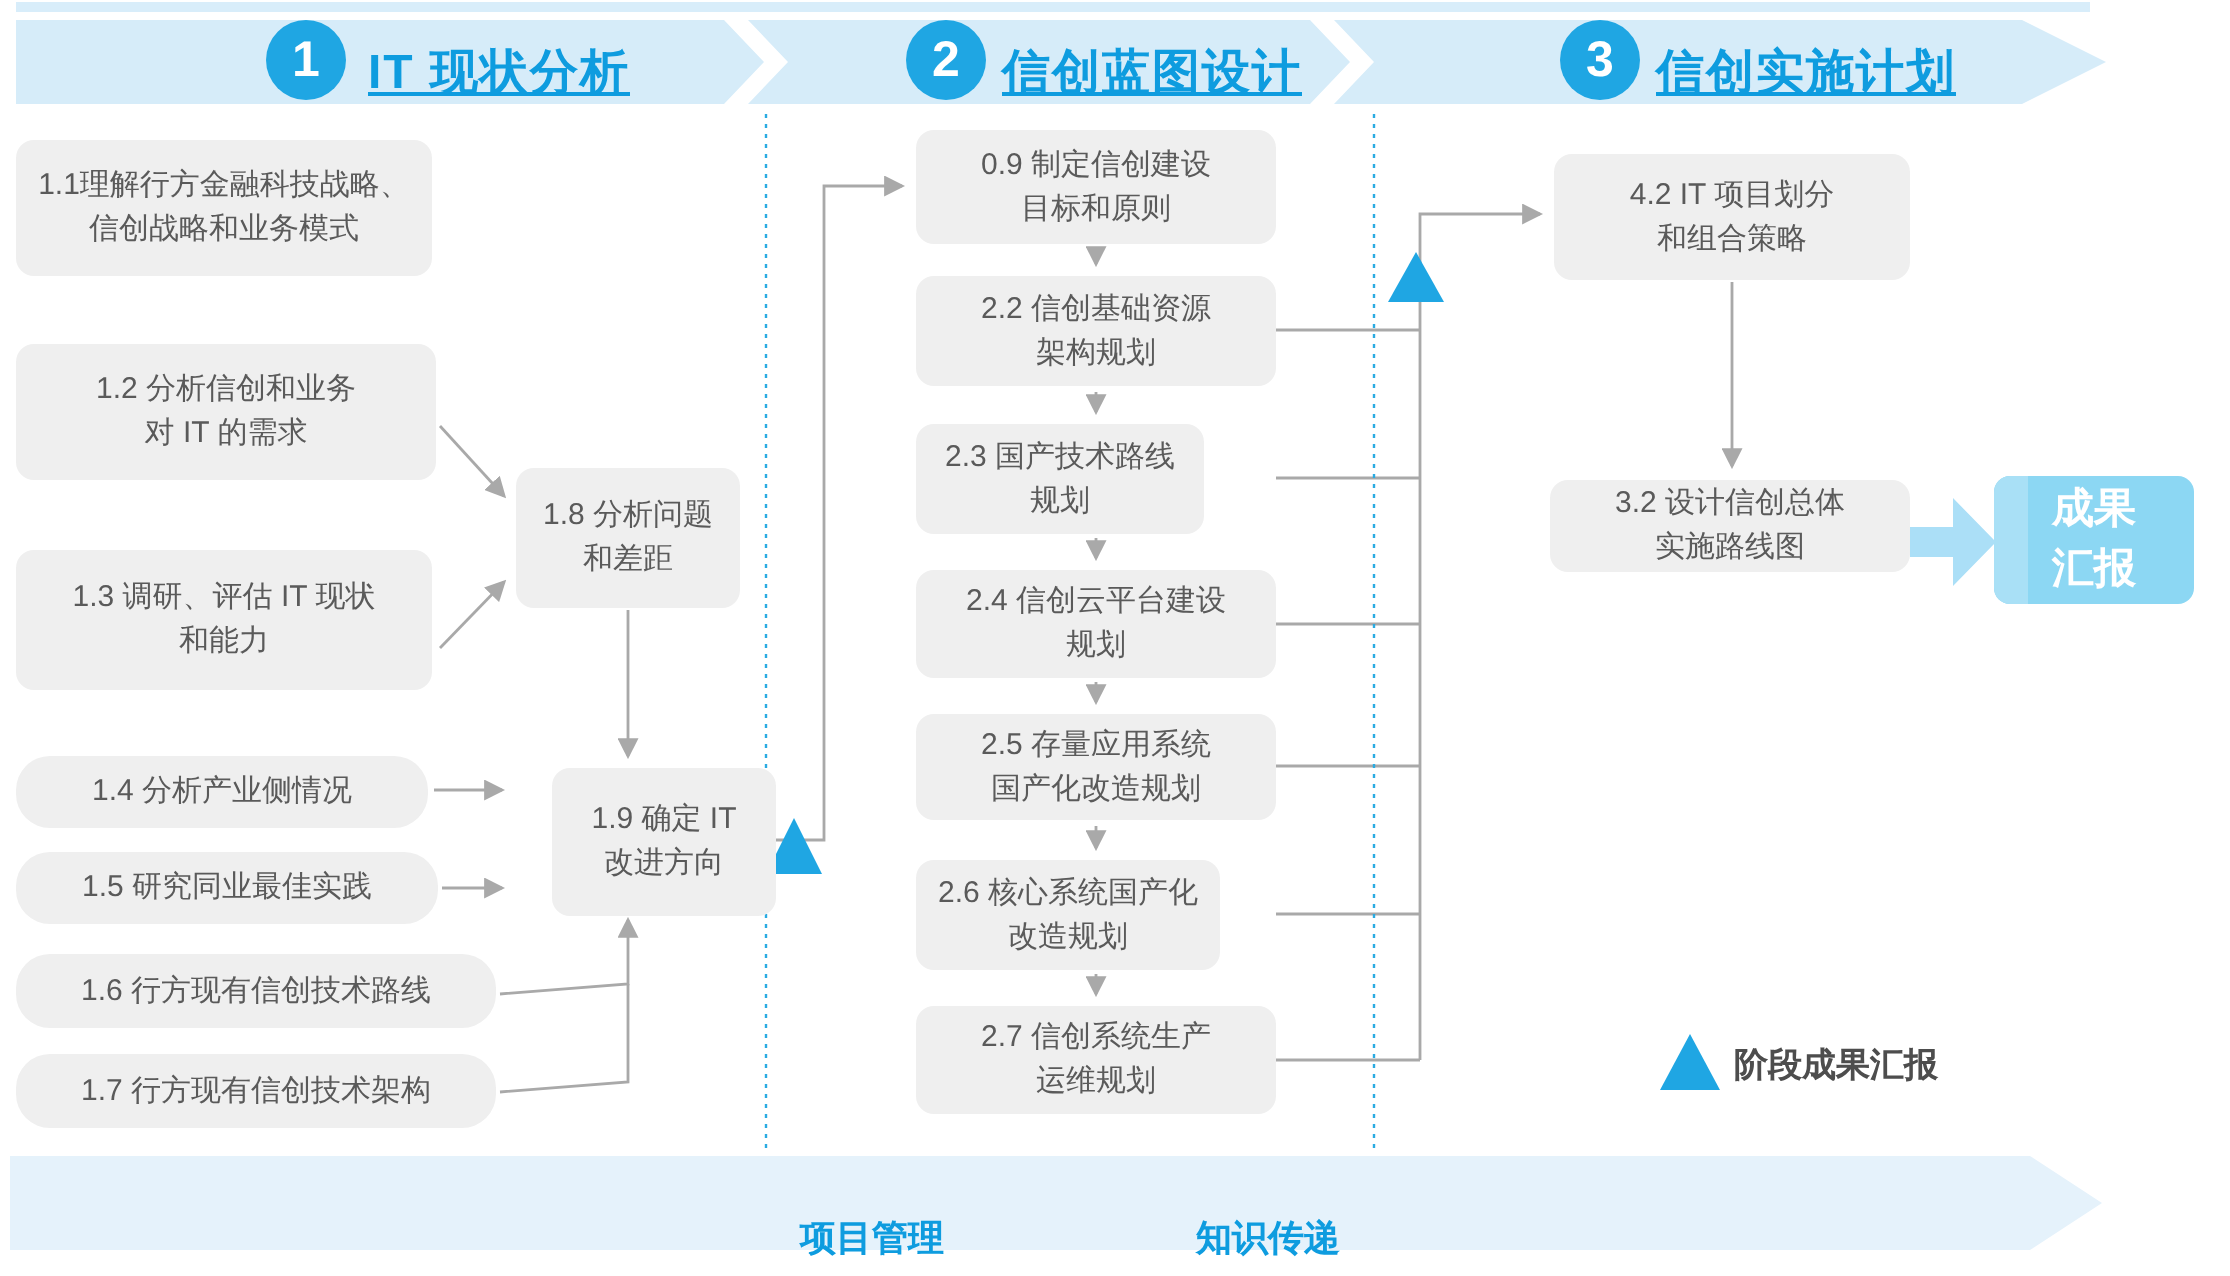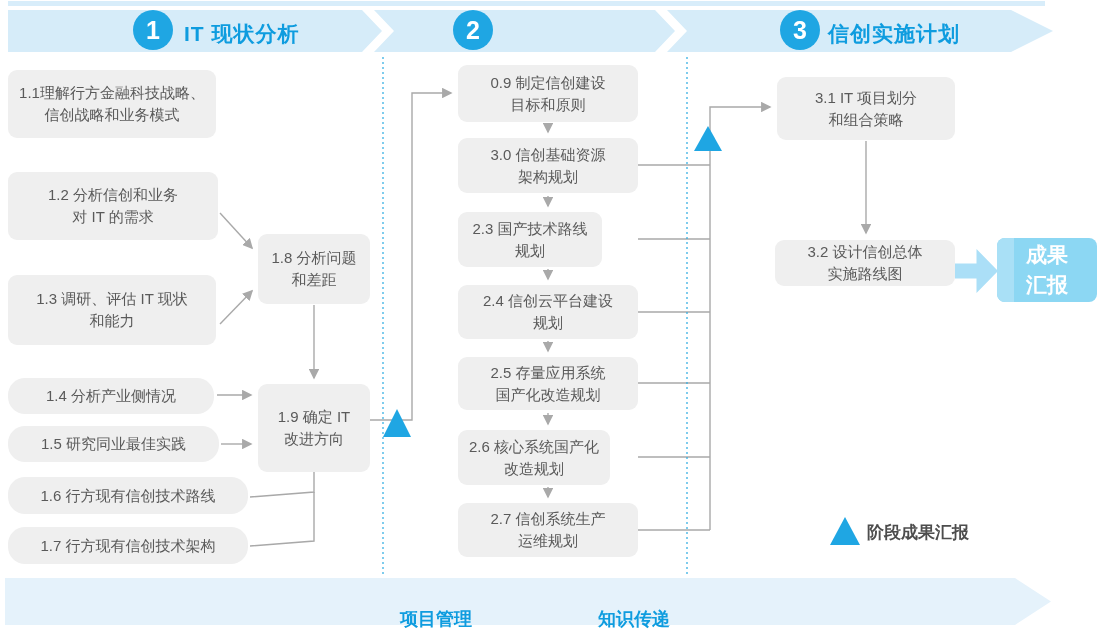--- a/index.html
+++ b/index.html
@@ -9,21 +9,21 @@
   
   .top-strip{position:absolute;left:8px;top:1px;width:1037px;height:5px;background:#D8EDFA;}
 
   
   .top-banner{position:absolute;left:8px;top:10px;width:1045px;height:42px;background:#D6ECF9;
     clip-path:polygon(0 0,calc(100% - 42px) 0,100% 50%,calc(100% - 42px) 100%,0 100%);}
   .chevron-sep{position:absolute;top:0;width:32px;height:42px;background:#fff;
     clip-path:polygon(0 0,12px 0,100% 50%,12px 100%,0 100%,calc(100% - 12px) 50%);}
   .badge{position:absolute;top:10px;width:40px;height:40px;border-radius:50%;background:#1FA6E3;
     color:#fff;font-weight:bold;font-size:25px;display:flex;align-items:center;justify-content:center;}
-  .phase-title{position:absolute;top:20px;font-size:21px;font-weight:bold;color:#0E9CDF;letter-spacing:1px;white-space:nowrap;}
+  .phase-title{position:absolute;top:20px;font-size:24px;font-weight:bold;color:#0E9CDF;letter-spacing:1px;white-space:nowrap;text-decoration:underline;}
 
   
   .node{position:absolute;background:#EFEFEF;color:#5A5A5A;font-size:15px;line-height:1.45;
     display:flex;flex-direction:column;align-items:center;justify-content:center;text-align:center;border-radius:9px;}
   .pill{border-radius:17px;}
   .node span{display:block;white-space:nowrap;}
 
   
   .result-box{position:absolute;left:997px;top:238px;width:100px;height:64px;background:#8CD7F3;border-radius:8px;
     display:flex;flex-direction:column;align-items:center;justify-content:center;color:#fff;font-weight:bold;font-size:21px;line-height:1.45;}
@@ -55,20 +55,21 @@
     <div class="chevron-sep" style="left:354px"></div>
     <div class="chevron-sep" style="left:647px"></div>
   </div>
   <div class="badge" style="left:133px">
       <span>1</span>
     </div>
   <div class="phase-title" style="left:184px">IT 现状分析</div>
   <div class="badge" style="left:453px">
       <span>2</span>
     </div>
+  <div class="phase-title" style="left:501px">信创蓝图设计</div>
   <div class="badge" style="left:780px">
       <span>3</span>
     </div>
   <div class="phase-title" style="left:828px">信创实施计划</div>
 
   <svg class="wires" width="1115" height="638" viewBox="0 0 1115 638">
     <defs>
       <marker id="arr" viewBox="0 0 10 10" refX="8.5" refY="5" markerWidth="7.5" markerHeight="7.5" orient="auto-start-reverse">
         <path d="M0,0 L10,5 L0,10 z" fill="#A9A9A9"></path>
       </marker>
@@ -129,31 +130,31 @@
   <div class="node pill" style="left:8px;top:477px;width:240px;height:37px">
     <span>1.6 行方现有信创技术路线</span>
   </div>
   <div class="node pill" style="left:8px;top:527px;width:240px;height:37px">
     <span>1.7 行方现有信创技术架构</span>
   </div>
   <div class="node" style="left:258px;top:234px;width:112px;height:70px">
     <span>1.8 分析问题</span>
     <span>和差距</span>
   </div>
-  <div class="node" style="left:258px;top:384px;width:112px;height:88px">
+  <div class="node" style="left:276px;top:384px;width:112px;height:74px">
     <span>1.9 确定 IT</span>
     <span>改进方向</span>
   </div>
 
   <div class="node" style="left:458px;top:65px;width:180px;height:57px">
     <span>0.9 制定信创建设</span>
     <span>目标和原则</span>
   </div>
   <div class="node" style="left:458px;top:138px;width:180px;height:55px">
-    <span>3.0 信创基础资源</span>
+    <span>2.2 信创基础资源</span>
     <span>架构规划</span>
   </div>
   <div class="node" style="left:458px;top:212px;width:144px;height:55px">
     <span>2.3 国产技术路线</span>
     <span>规划</span>
   </div>
   <div class="node" style="left:458px;top:285px;width:180px;height:54px">
     <span>2.4 信创云平台建设</span>
     <span>规划</span>
   </div>
@@ -164,21 +165,21 @@
   <div class="node" style="left:458px;top:430px;width:152px;height:55px">
     <span>2.6 核心系统国产化</span>
     <span>改造规划</span>
   </div>
   <div class="node" style="left:458px;top:503px;width:180px;height:54px">
     <span>2.7 信创系统生产</span>
     <span>运维规划</span>
   </div>
 
   <div class="node" style="left:777px;top:77px;width:178px;height:63px">
-    <span>3.1 IT 项目划分</span>
+    <span>4.2 IT 项目划分</span>
     <span>和组合策略</span>
   </div>
   <div class="node" style="left:775px;top:240px;width:180px;height:46px">
     <span>3.2 设计信创总体</span>
     <span>实施路线图</span>
   </div>
 
   <div class="block-arrow"></div>
 
   <div class="result-box">

